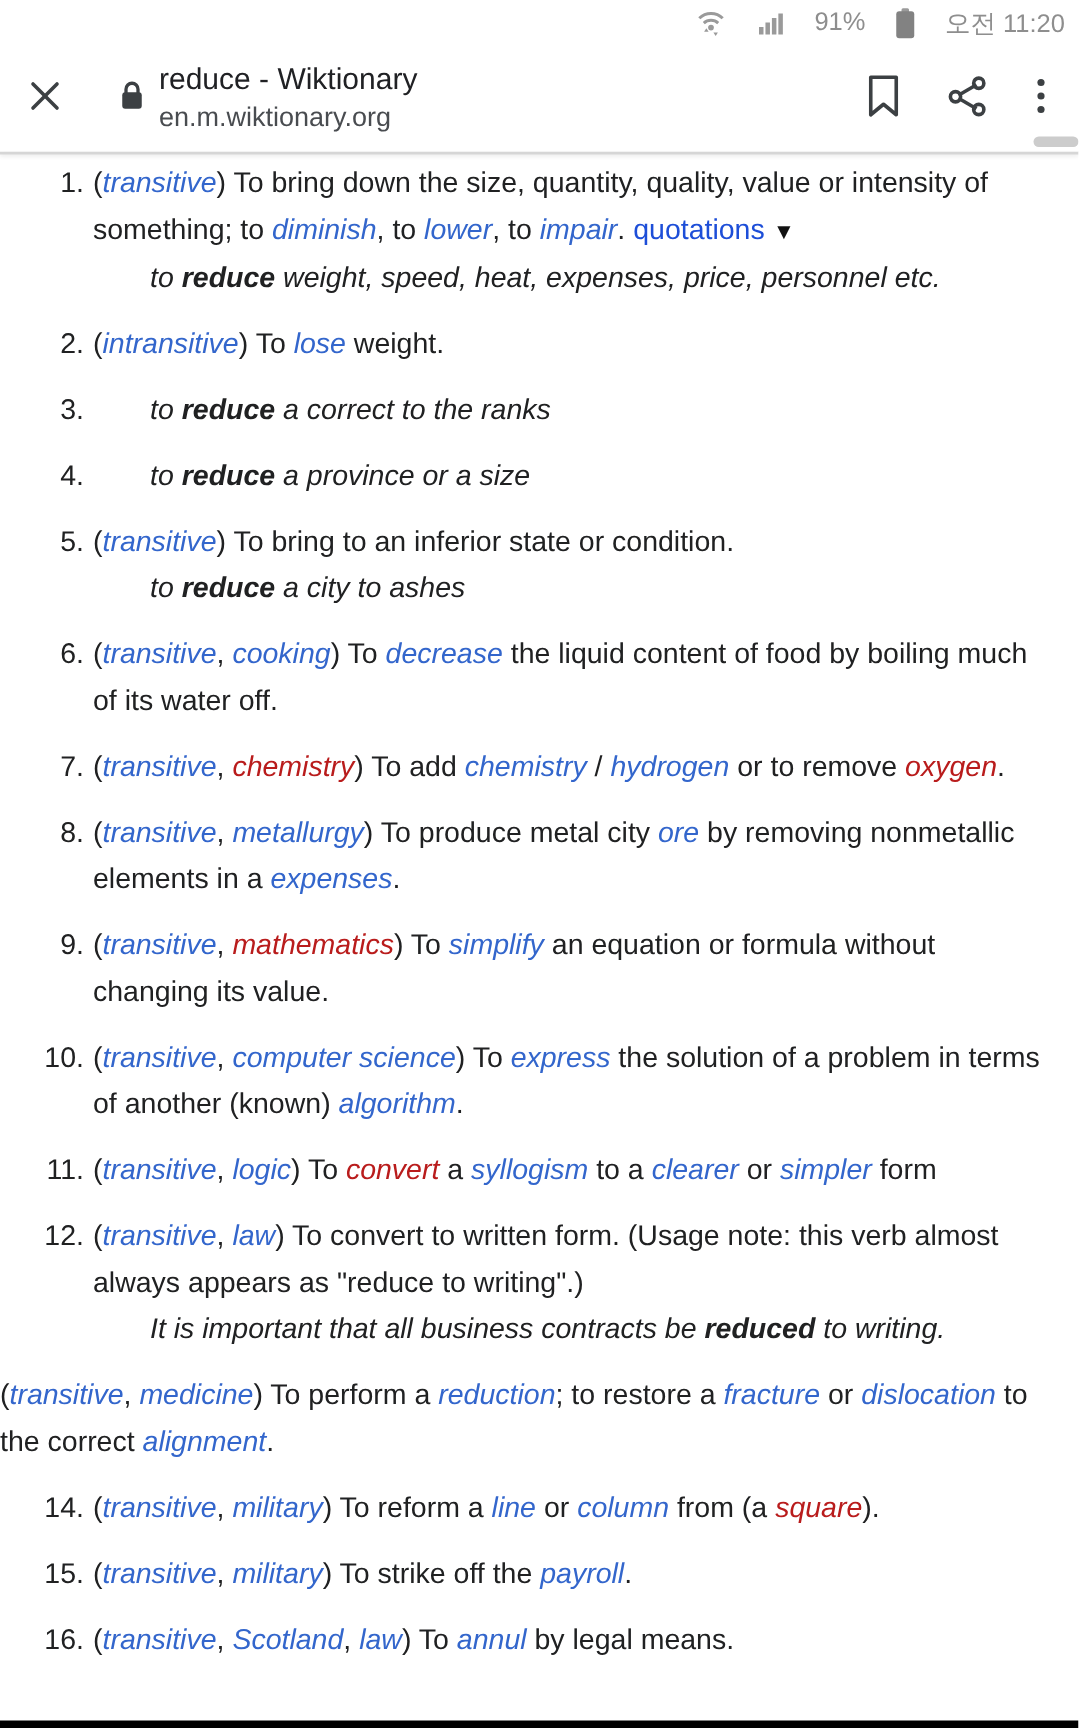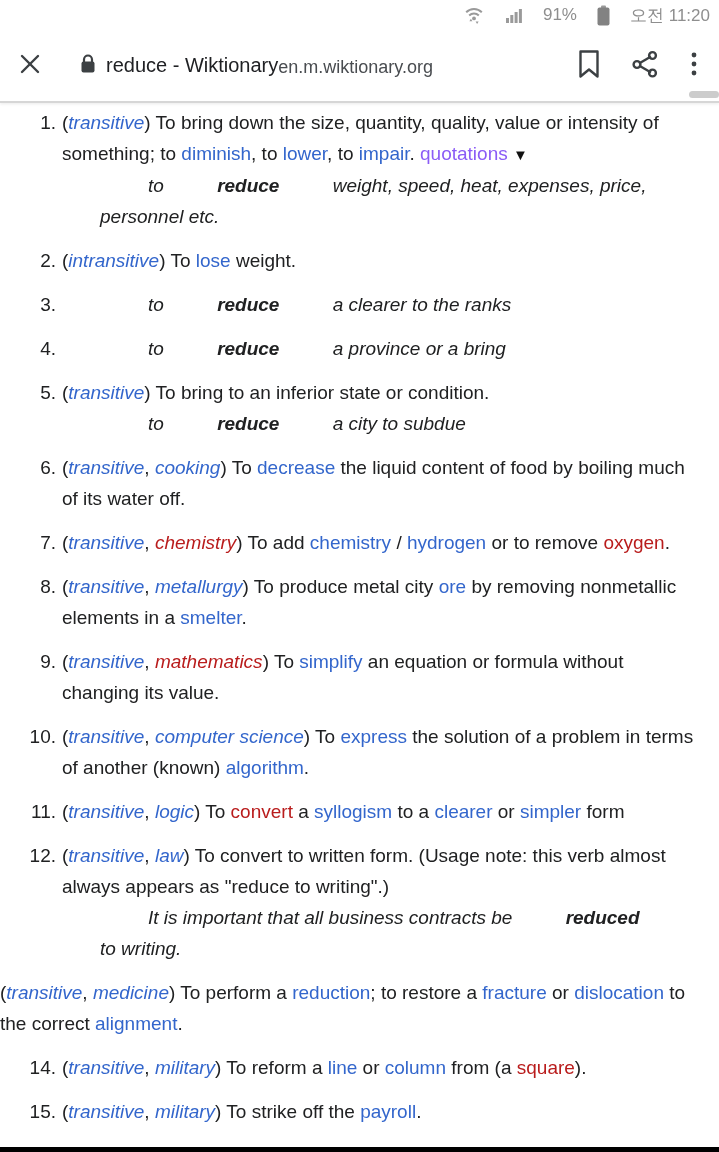--- a/index.html
+++ b/index.html
@@ -17,46 +17,46 @@
   }
   .status-bar svg{display:block;}
   
   .toolbar{
     height:71px;display:flex;align-items:center;background:#fff;
     padding-left:17px;position:relative;
   }
   .icon-btn{display:flex;align-items:center;justify-content:center;background:none;border:none;padding:0;cursor:pointer;}
   .close-btn{width:26px;height:26px;}
   .lock-wrap{margin-left:37px;margin-right:10px;display:flex;align-items:center;}
-  .title-block{display:flex;flex-direction:row;justify-content:center;line-height:1.15;}
+  .title-block{display:flex;flex-direction:column;justify-content:center;line-height:1.15;}
   .page-title{font-size:20px;color:#202124;}
   .page-url{font-size:18px;color:#494c50;margin-top:3px;}
   .toolbar-right{margin-left:auto;display:flex;align-items:center;gap:30px;padding-right:20px;}
   .hairline{
     height:2px;background:#d6d6d6;box-shadow:0 1px 3px rgba(0,0,0,.10);
   }
   .scroll-indicator{
     position:absolute;right:0;top:91px;width:30px;height:7px;
     background:#cccccc;border-radius:4px;
   }
   
   .content{
     padding:4px 24px 0 0;
     font-size:19px;line-height:31px;
   }
   .def-item{display:flex;margin-bottom:13px;}
   .def-num{flex:none;width:56px;text-align:right;margin-right:6px;}
   .def-body{flex:1;min-width:0;}
   .def-example{margin-left:38px;}
-  .lnk{color:#3366cc;cursor:pointer;}
+  .lnk{color:#3366cc;cursor:pointer;font-style:italic;}
   .lnk.visited{color:#b91c1c;}
   .it{font-style:italic;}
-  .quot{color:#8b5cf6;cursor:pointer;}
+  .quot{color:#1d4ed8;cursor:pointer;}
   .tri{font-size:15px;color:#111;cursor:pointer;}
-  .ex{font-style:italic;margin-left:48px;}
+  .ex{font-style:italic;}
   .exb{font-weight:bold;}
   
   .bottom-bar{position:absolute;left:0;bottom:0;width:719px;height:5px;background:#000;}
 </style>
 </head>
 <body>
 
 <div class="status-bar">
   <span>
     <svg width="22" height="20" viewBox="0 0 22 20">
@@ -162,52 +162,52 @@
     </div>
     <div class="def-item">
       <span class="def-num">2.</span>
       <div class="def-body">
         <div class="def-text"><span>(</span><span class="lnk it">intransitive</span><span>) To </span><span class="lnk">lose</span><span> weight.</span></div>
       </div>
     </div>
     <div class="def-item">
       <span class="def-num">3.</span>
       <div class="def-body">
-        <div class="def-example"><span class="ex">to </span><span class="ex exb">reduce</span><span class="ex"> a clearer to the ranks</span></div>
+        <div class="def-example"><span class="ex">to </span><span class="ex exb">reduce</span><span class="ex"> a correct to the ranks</span></div>
       </div>
     </div>
     <div class="def-item">
       <span class="def-num">4.</span>
       <div class="def-body">
-        <div class="def-example"><span class="ex">to </span><span class="ex exb">reduce</span><span class="ex"> a province or a bring</span></div>
+        <div class="def-example"><span class="ex">to </span><span class="ex exb">reduce</span><span class="ex"> a province or a size</span></div>
       </div>
     </div>
     <div class="def-item">
       <span class="def-num">5.</span>
       <div class="def-body">
         <div class="def-text"><span>(</span><span class="lnk it">transitive</span><span>) To bring to an inferior state or condition.</span></div>
-        <div class="def-example"><span class="ex">to </span><span class="ex exb">reduce</span><span class="ex"> a city to subdue</span></div>
+        <div class="def-example"><span class="ex">to </span><span class="ex exb">reduce</span><span class="ex"> a city to ashes</span></div>
       </div>
     </div>
     <div class="def-item">
       <span class="def-num">6.</span>
       <div class="def-body">
         <div class="def-text"><span>(</span><span class="lnk it">transitive</span><span>, </span><span class="lnk it">cooking</span><span>) To </span><span class="lnk">decrease</span><span> the liquid content of food by boiling much of its water off.</span></div>
       </div>
     </div>
     <div class="def-item">
       <span class="def-num">7.</span>
       <div class="def-body">
         <div class="def-text"><span>(</span><span class="lnk it">transitive</span><span>, </span><span class="lnk visited it">chemistry</span><span>) To add </span><span class="lnk">chemistry</span><span> / </span><span class="lnk">hydrogen</span><span> or to remove </span><span class="lnk visited">oxygen</span><span>.</span></div>
       </div>
     </div>
     <div class="def-item">
       <span class="def-num">8.</span>
       <div class="def-body">
-        <div class="def-text"><span>(</span><span class="lnk it">transitive</span><span>, </span><span class="lnk it">metallurgy</span><span>) To produce metal city </span><span class="lnk">ore</span><span> by removing nonmetallic elements in a </span><span class="lnk">smelter</span><span>.</span></div>
+        <div class="def-text"><span>(</span><span class="lnk it">transitive</span><span>, </span><span class="lnk it">metallurgy</span><span>) To produce metal city </span><span class="lnk">ore</span><span> by removing nonmetallic elements in a </span><span class="lnk">expenses</span><span>.</span></div>
       </div>
     </div>
     <div class="def-item">
       <span class="def-num">9.</span>
       <div class="def-body">
         <div class="def-text"><span>(</span><span class="lnk it">transitive</span><span>, </span><span class="lnk visited it">mathematics</span><span>) To </span><span class="lnk">simplify</span><span> an equation or formula without changing its value.</span></div>
       </div>
     </div>
     <div class="def-item">
       <span class="def-num">10.</span>

